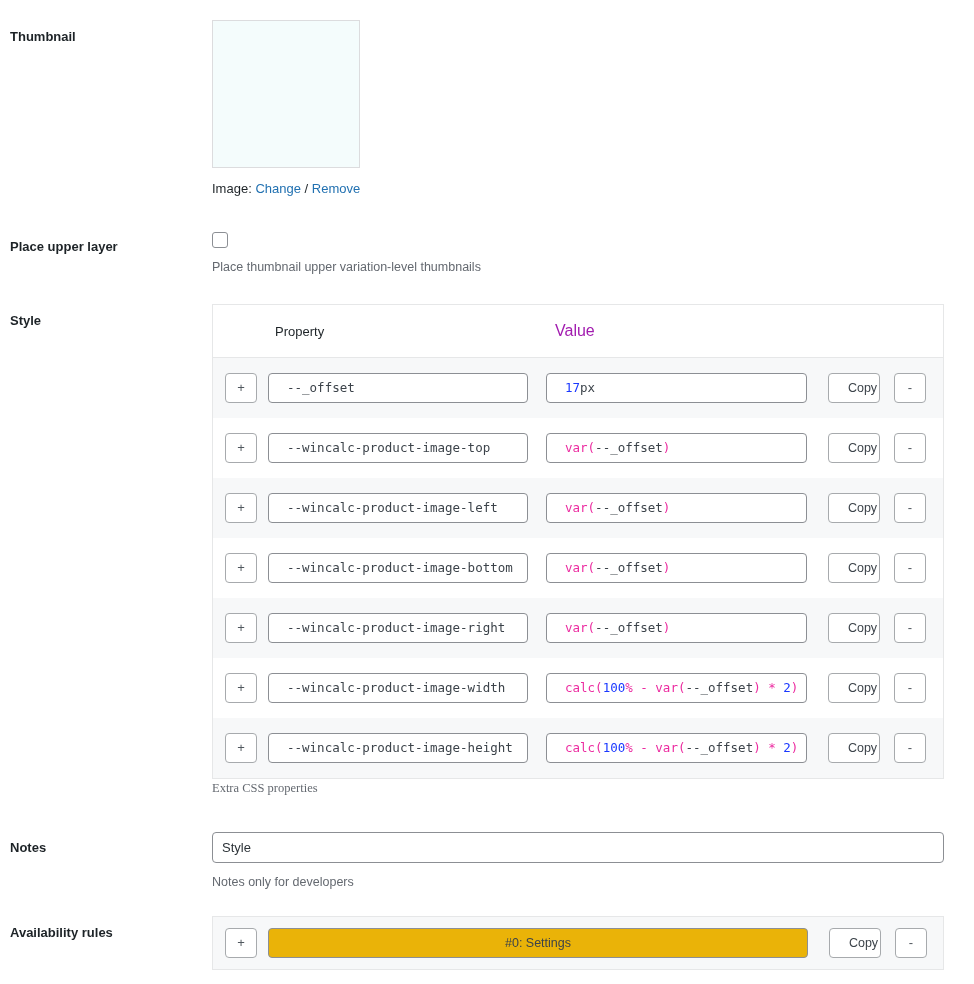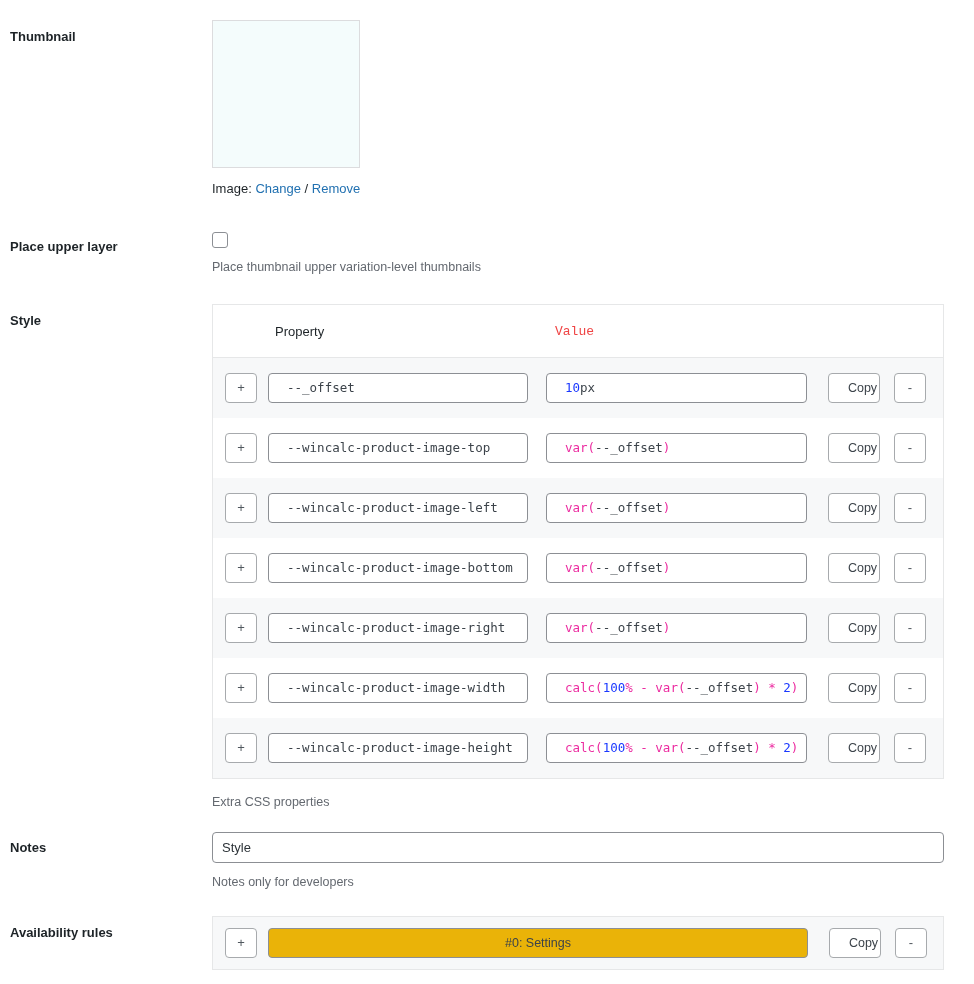--- a/index.html
+++ b/index.html
@@ -92,21 +92,21 @@
   }
   .pt-head {
     display: flex;
     align-items: center;
     height: 52px;
     background: #fff;
     border-bottom: 1px solid #e6e7e8;
   }
   .pt-head .h-spacer { width: 62px; flex: none; }
   .pt-head .h-prop  { width: 280px; flex: none; font-size: 13px; color: #1d2327; }
-  .pt-head .h-val   { flex: 1; font-size: 13px; color: #ef4444; font-family: Liberation Mono, monospace; }
+  .pt-head .h-val   { flex: 1; font-size: 16px; color: #a21caf; }
   .pt-row {
     display: flex;
     align-items: center;
     height: 60px;
     padding: 0 0 0 12px;
     box-sizing: border-box;
   }
   .pt-row.alt { background: #f7f8f9; }
 
   .btn-sq {
@@ -242,21 +242,21 @@
       <div class="prop-table">
         <div class="pt-head">
           <div class="h-spacer"></div>
           <div class="h-prop">Property</div>
           <div class="h-val">Value</div>
         </div>
         <div id="style-rows">
             <div class="pt-row alt">
               <button class="btn-sq">+</button>
               <div class="txt-input in-prop">--_offset</div>
-              <div class="txt-input in-val"><span class="tk-num">10</span><span class="tk-unit">px</span></div>
+              <div class="txt-input in-val"><span class="tk-num">17</span><span class="tk-unit">px</span></div>
               <button class="btn-copy gap-copy">Copy</button>
               <button class="btn-sq gap-minus">-</button>
             </div>
             <div class="pt-row">
               <button class="btn-sq">+</button>
               <div class="txt-input in-prop">--wincalc-product-image-top</div>
               <div class="txt-input in-val"><span class="tk-fn">var(</span><span class="tk-id">--_offset</span><span class="tk-fn">)</span></div>
               <button class="btn-copy gap-copy">Copy</button>
               <button class="btn-sq gap-minus">-</button>
             </div>
@@ -290,21 +290,21 @@
             </div>
             <div class="pt-row alt">
               <button class="btn-sq">+</button>
               <div class="txt-input in-prop">--wincalc-product-image-height</div>
               <div class="txt-input in-val"><span class="tk-fn">calc(</span><span class="tk-num">100</span><span class="tk-pct">%</span><span class="tk-op"> - </span><span class="tk-fn">var(</span><span class="tk-id">--_offset</span><span class="tk-fn">)</span><span class="tk-op"> * </span><span class="tk-num">2</span><span class="tk-fn">)</span></div>
               <button class="btn-copy gap-copy">Copy</button>
               <button class="btn-sq gap-minus">-</button>
             </div>
           </div>
       </div>
-      <div class="help-text" style="margin-top:15px;">Extra CSS properties</div>
+      <div class="help-text" style="margin-top:1px;font-family:Liberation Serif, serif;">Extra CSS properties</div>
     </div>
   </div>
 
   <div class="field-row" style="top:839px;">
     <div class="field-label">Notes</div>
     <div class="field-control" style="top:-7px;">
       <div class="notes-input">Style</div>
       <div class="help-text notes-help">Notes only for developers</div>
     </div>
   </div>

